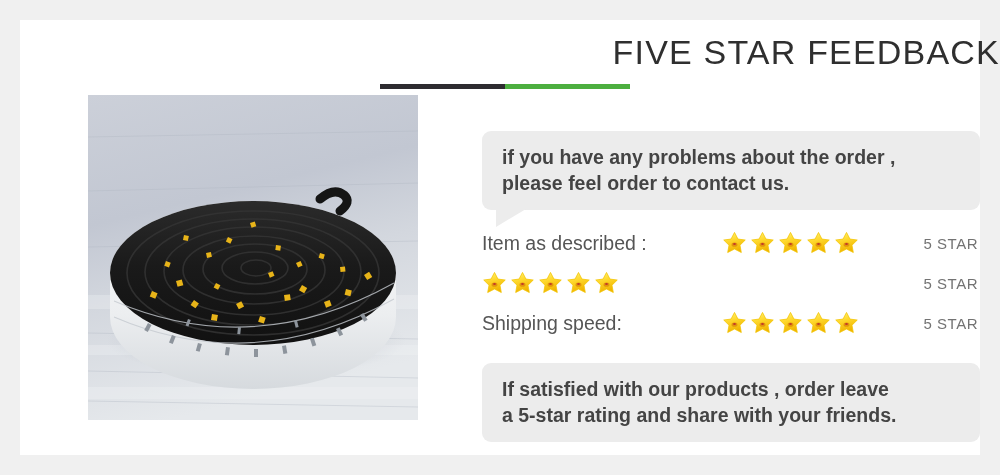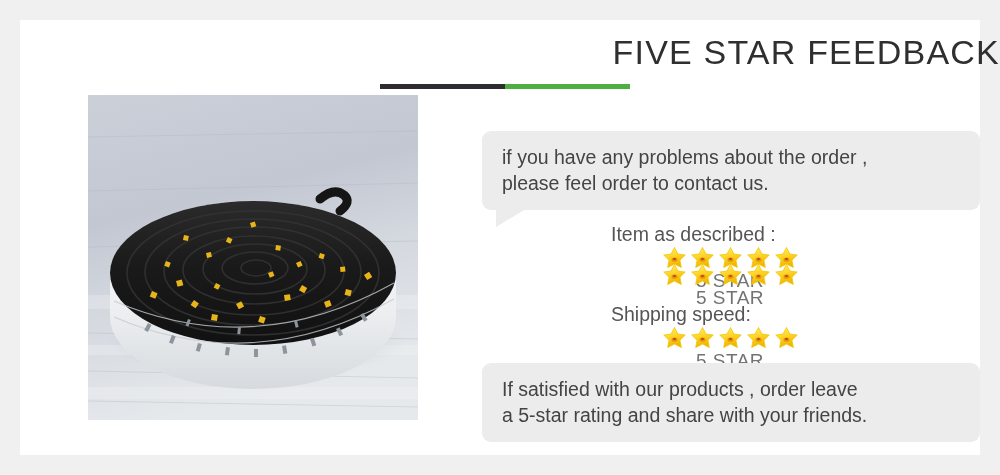--- a/index.html
+++ b/index.html
@@ -95,21 +95,21 @@
     position: relative;
     background: #ececec;
     border-radius: 9px;
     padding: 13px 20px 14px 20px;
     box-sizing: border-box;
     color: #444444;
     font-size: 19.5px;
     line-height: 26px;
     width: 498px;
   }
-  .bubble .line { white-space: nowrap; }
+  .bubble .line { white-space: nowrap; font-weight: bold; }
 
   .bubble-top { position: absolute; left: 0; top: 36px; }
   
   .bubble-tail {
     position: absolute;
     left: 14px;
     bottom: -17px;
     width: 0;
     height: 0;
     border-style: solid;
@@ -124,39 +124,38 @@
     position: absolute;
     left: 0;
     top: 128px;
     width: 498px;
   }
   .rating-row {
     position: relative;
     height: 40px;
     display: flex;
     align-items: center;
-    flex-direction: column;
   }
   .rating-label {
     width: 240px;
     font-size: 19.5px;
     color: #555555;
     white-space: nowrap;
   }
   .stars {
     width: 138px;
     display: flex;
     align-items: center;
     gap: 3px;
   }
   .star { display: block; width: 25px; height: 24px; }
   .rating-value {
     flex: 1;
     text-align: right;
-    font-size: 19px;
+    font-size: 15px;
     color: #737373;
     letter-spacing: 0.5px;
     white-space: nowrap;
     padding-right: 2px;
   }
 </style>
 </head>
 <body>
 
 <div class="page">

